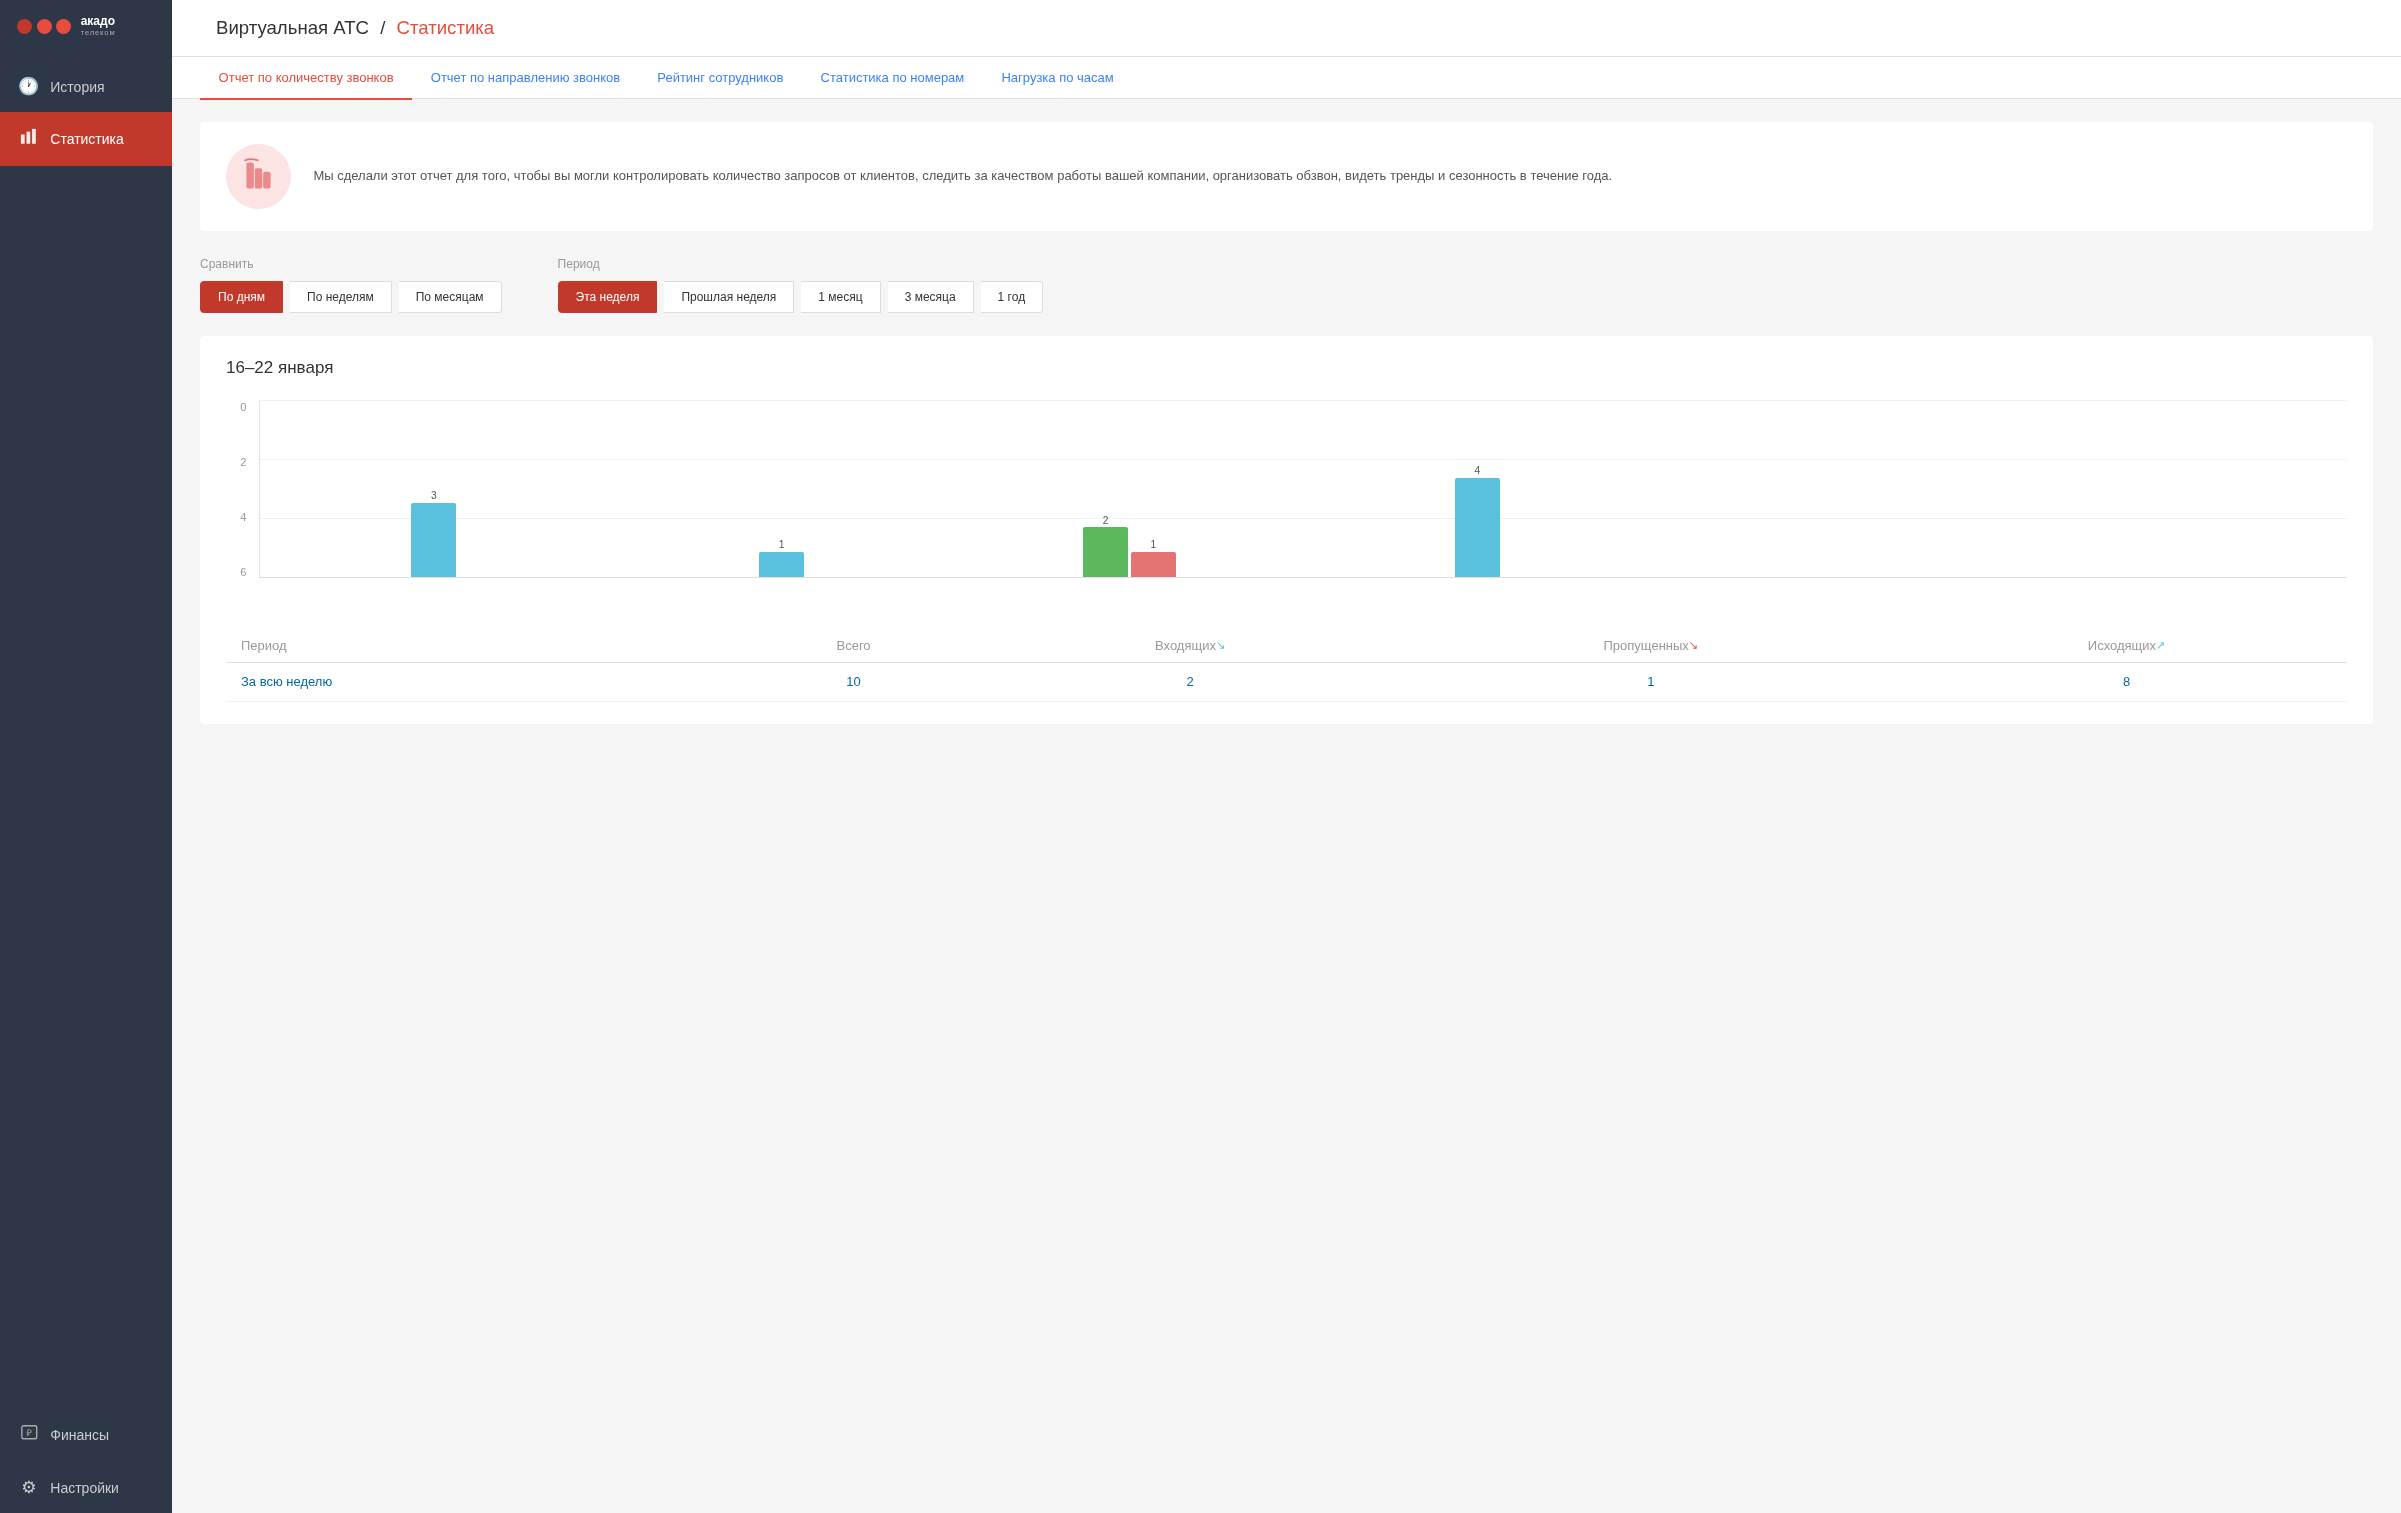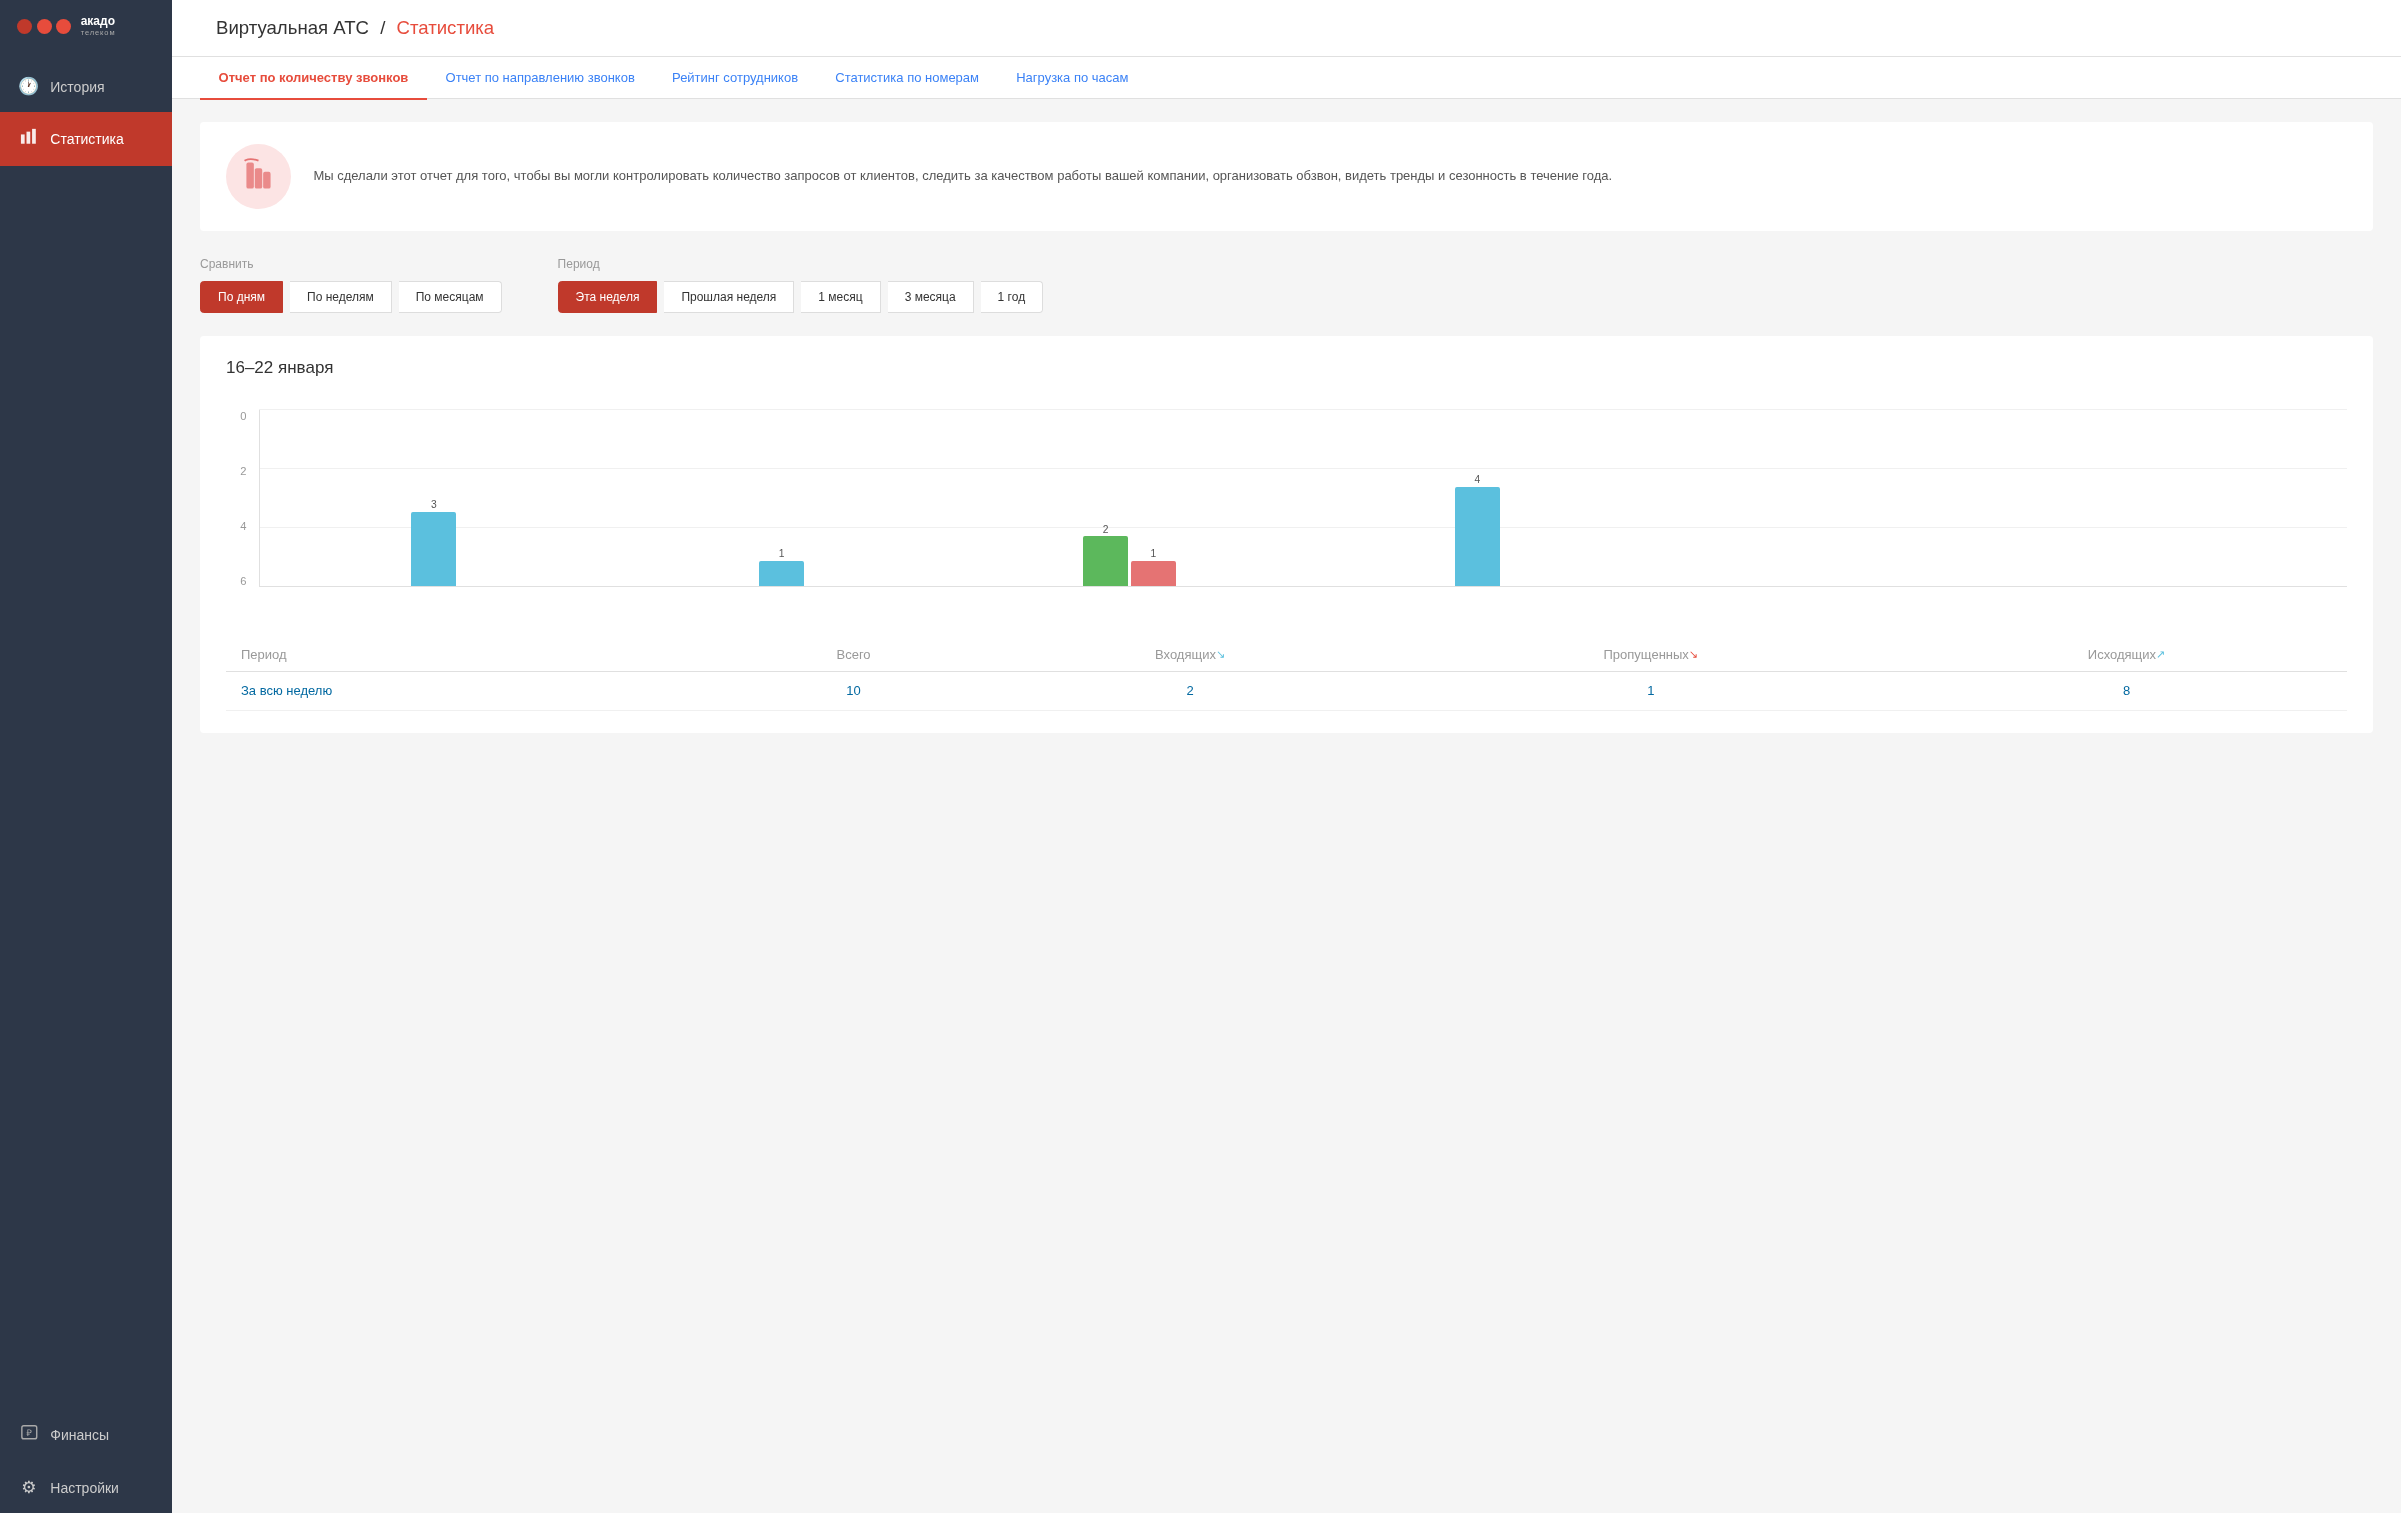--- a/index.html
+++ b/index.html
@@ -116,21 +116,21 @@
       font-size: 13px;
       color: #3b82f6;
       cursor: pointer;
       border-bottom: 2.8px solid transparent;
       margin-bottom: -1.9px;
       white-space: nowrap;
     }
     .tab.active {
       color: #e74c3c;
       border-bottom: 2.8px solid #e74c3c;
-      font-weight: 700;
+      font-weight: 400;
     }
 
     
     .content {
       padding: 22.4px 28px;
       flex: 1;
     }
 
     
     .info-banner {
@@ -194,21 +194,21 @@
     
     .chart-section {
       background: #fff;
       border-radius: 3.7px;
       padding: 22.4px 26px;
       margin-bottom: 0;
     }
     .chart-period-title {
       font-size: 17px;
       color: #333;
-      margin-bottom: 32px;
+      margin-bottom: 23px;
       font-weight: 400;
     }
 
     .chart-area {
       display: flex;
       gap: 0;
     }
     .chart-left {
       flex: 1;
       position: relative;

